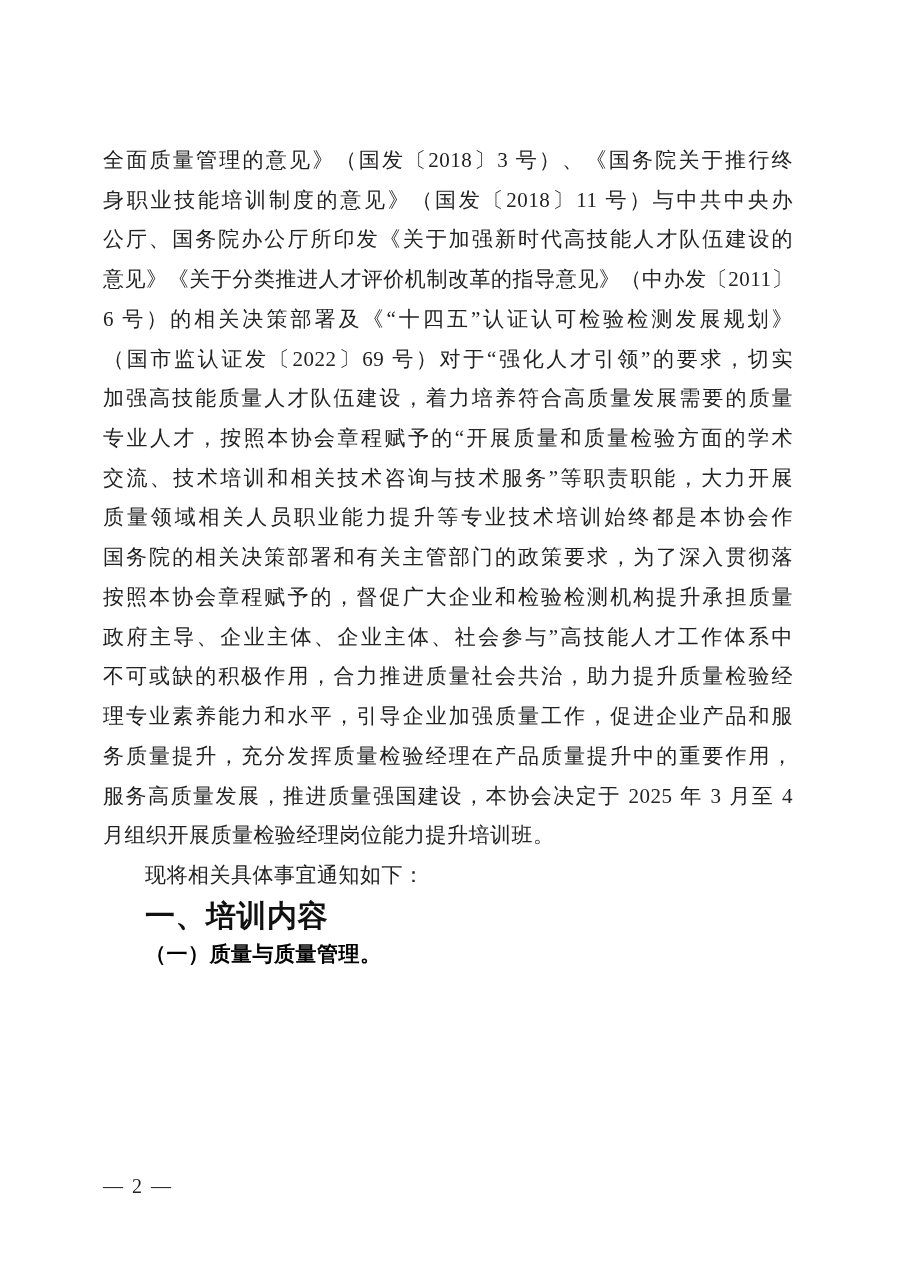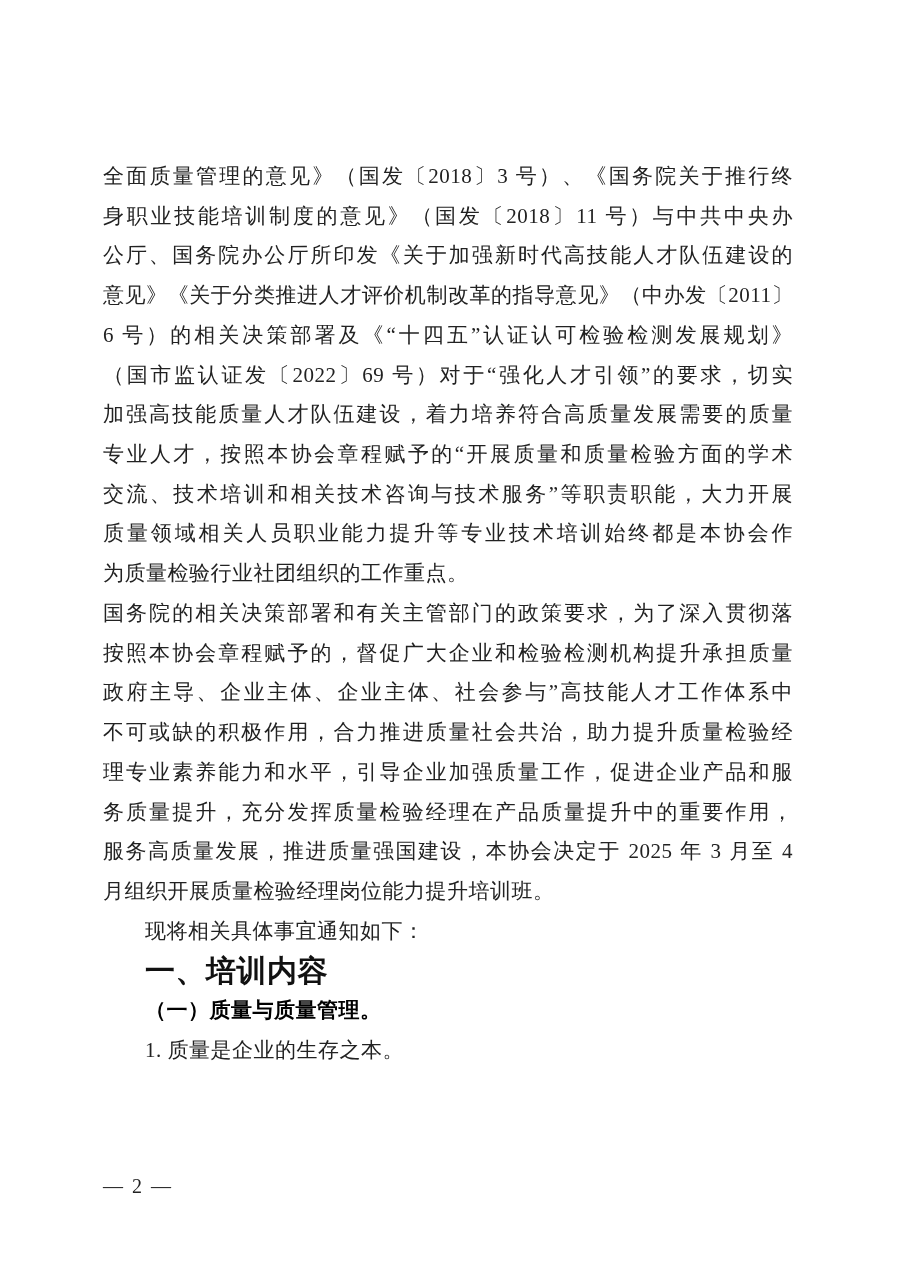--- a/index.html
+++ b/index.html
@@ -9,21 +9,21 @@
     height: 1273px;
     margin: 0 auto;
     background: #ffffff;
     font-family: "Liberation Serif", "DejaVu Serif", serif;
     color: #222222;
     overflow: hidden;
   }
   .textblock {
     position: absolute;
     left: 103px;
-    top: 157px;
+    top: 141px;
     width: 690px;
   }
   .line {
     height: 39.73px;
     line-height: 39.73px;
     font-size: 21px;
     letter-spacing: 0.5px;
     white-space: nowrap;
     overflow: visible;
   }
@@ -56,29 +56,27 @@
     <div class="line j">全面质量管理的意见》（国发〔2018〕3 号）、《国务院关于推行终</div>
     <div class="line j">身职业技能培训制度的意见》（国发〔2018〕11 号）与中共中央办</div>
     <div class="line j">公厅、国务院办公厅所印发《关于加强新时代高技能人才队伍建设的</div>
     <div class="line j">意见》《关于分类推进人才评价机制改革的指导意见》（中办发〔2011〕</div>
     <div class="line j">6 号）的相关决策部署及《“十四五”认证认可检验检测发展规划》</div>
     <div class="line j">（国市监认证发〔2022〕69 号）对于“强化人才引领”的要求，切实</div>
     <div class="line j">加强高技能质量人才队伍建设，着力培养符合高质量发展需要的质量</div>
     <div class="line j">专业人才，按照本协会章程赋予的“开展质量和质量检验方面的学术</div>
     <div class="line j">交流、技术培训和相关技术咨询与技术服务”等职责职能，大力开展</div>
     <div class="line j">质量领域相关人员职业能力提升等专业技术培训始终都是本协会作</div>
-    <div class="line l">为质量检验行业社团组织的工作重点。</div>
     <div class="line j">国务院的相关决策部署和有关主管部门的政策要求，为了深入贯彻落</div>
     <div class="line j">按照本协会章程赋予的，督促广大企业和检验检测机构提升承担质量</div>
     <div class="line j">政府主导、企业主体、企业主体、社会参与”高技能人才工作体系中</div>
     <div class="line j">不可或缺的积极作用，合力推进质量社会共治，助力提升质量检验经</div>
     <div class="line j">理专业素养能力和水平，引导企业加强质量工作，促进企业产品和服</div>
     <div class="line j num-line">务质量提升，充分发挥质量检验经理在产品质量提升中的重要作用，</div>
     <div class="line j num-line">服务高质量发展，推进质量强国建设，本协会决定于 2025 年 3 月至 4</div>
     <div class="line l">月组织开展质量检验经理岗位能力提升培训班。</div>
     <div class="line l i">现将相关具体事宜通知如下：</div>
     <div class="line l i h1">一、培训内容</div>
     <div class="line l i h2">（一）质量与质量管理。</div>
-    <div class="line l i">1. 质量是企业的生存之本。</div>
   </div>
 
   <div class="footer">— 2 —</div>
 </div>
 
 </body></html>

